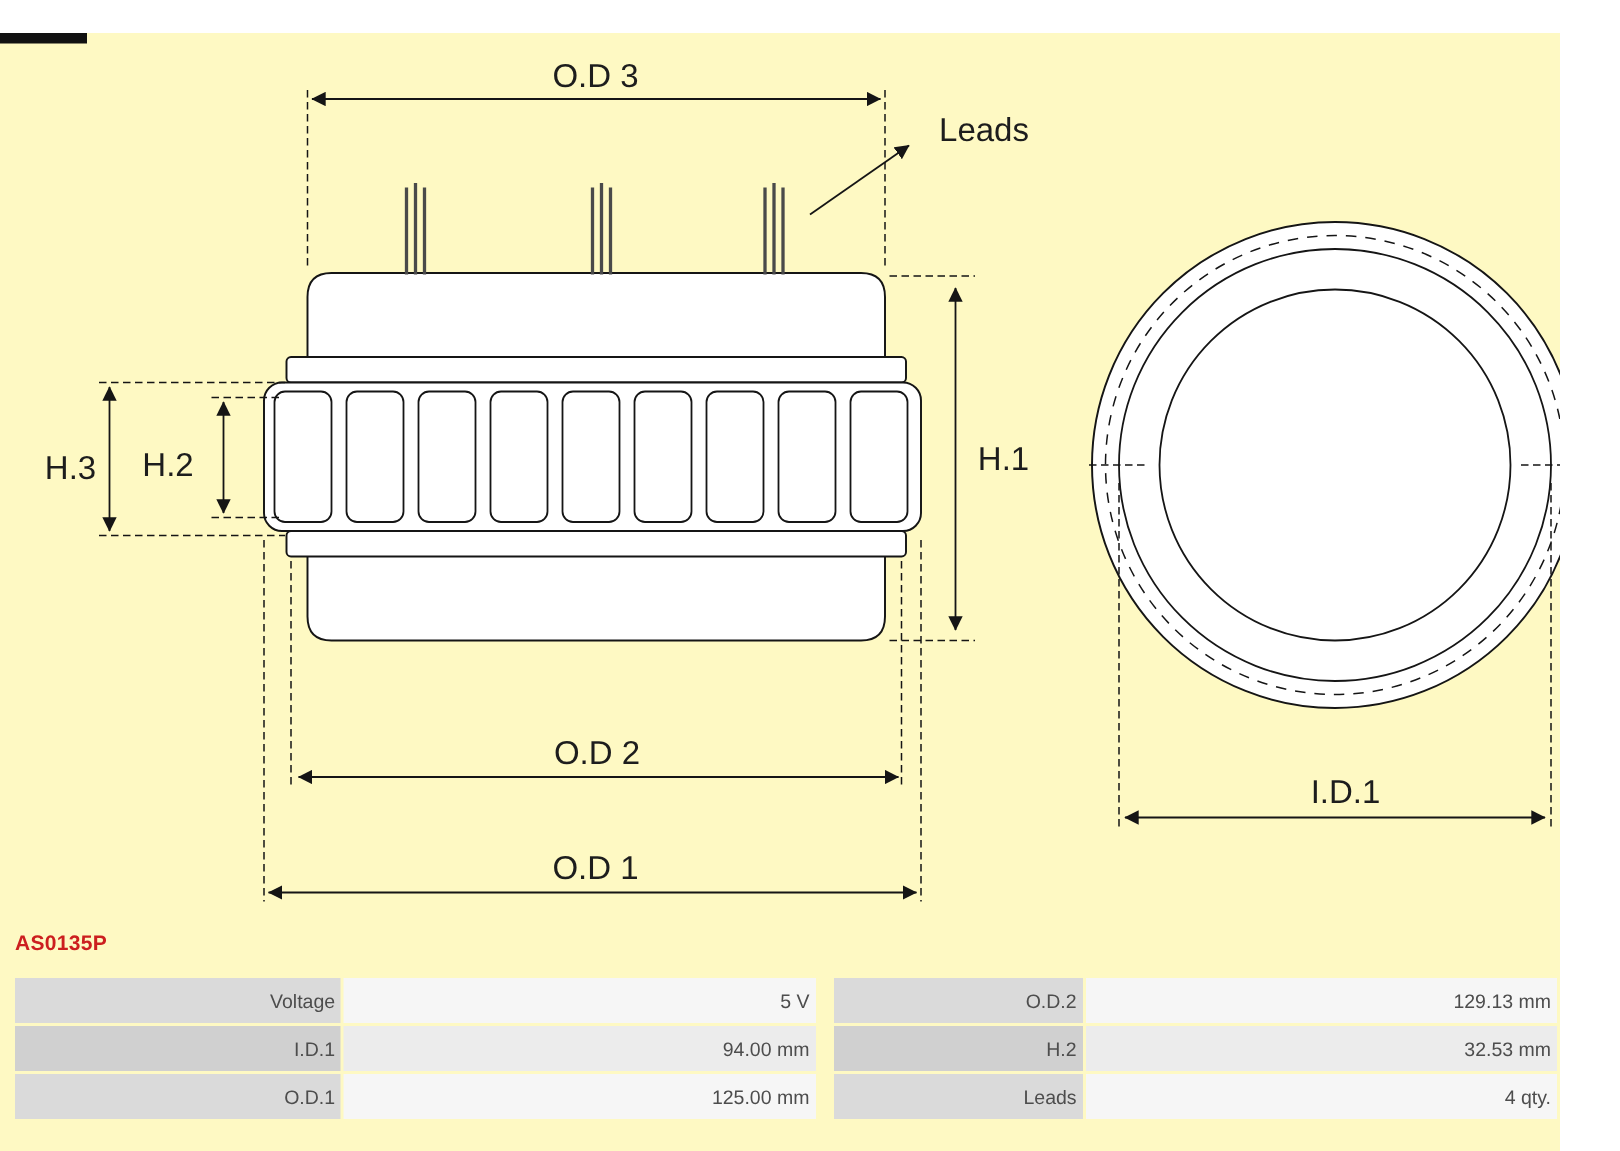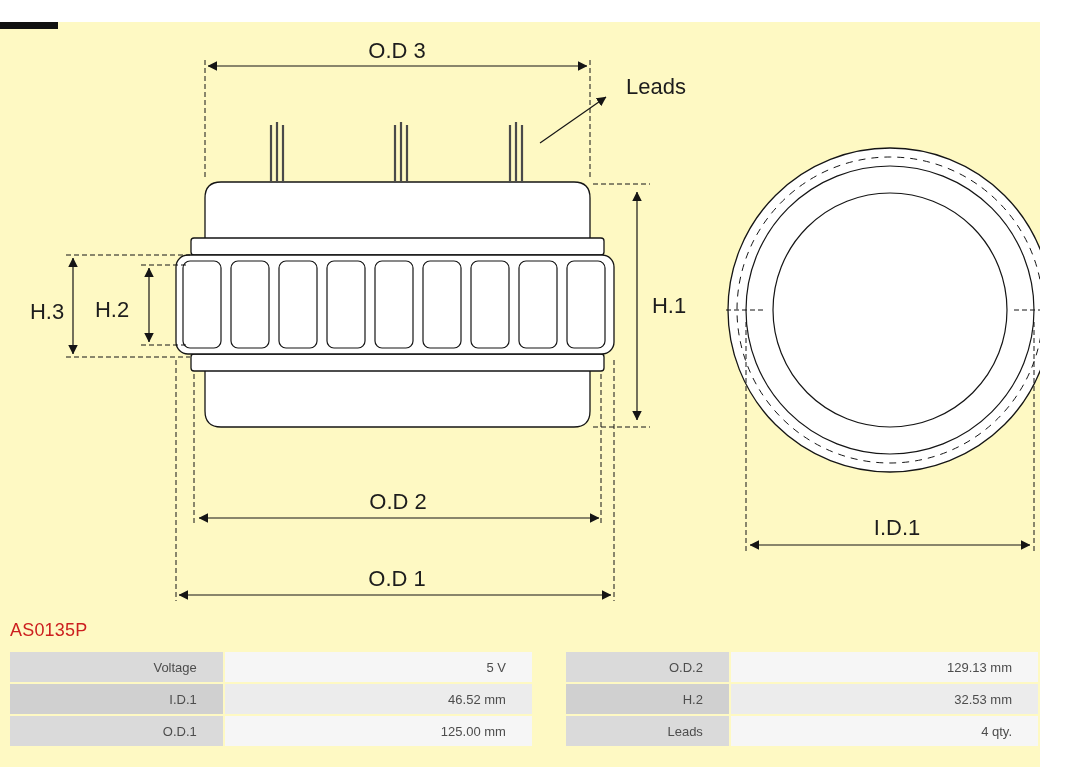--- a/index.html
+++ b/index.html
@@ -25,37 +25,38 @@
   }
   svg .dim-label {
     font-family: "Liberation Sans", sans-serif;
     font-size: 22px;
     fill: #1d1d1d;
   }
   .part-number {
     position: absolute;
     left: 10px;
     top: 598px;
-    font-size: 18px;
+    font-size: 14px;
     color: #cc1f1f;
     letter-spacing: 0.2px;
+    font-weight: bold;
   }
   table.spec-table {
     position: absolute;
     left: 8px;
     top: 628px;
     border-collapse: separate;
     border-spacing: 2px;
     table-layout: fixed;
     font-size: 13px;
     color: #4d4d4d;
   }
   table.spec-table td {
     height: 30px;
-    padding: 0 26px 0 4px;
+    padding: 0 4px 0 4px;
     text-align: right;
     vertical-align: middle;
     white-space: nowrap;
     overflow: hidden;
   }
   td.lbl  { background: #dadada; }
   td.val  { background: #f6f6f6; }
   tr:nth-child(even) td.lbl { background: #d0d0d0; }
   tr:nth-child(even) td.val { background: #ececec; }
   td.gapcell { background: transparent; padding: 0; }
@@ -171,21 +172,21 @@
     <tbody>
       <tr>
         <td class="lbl">Voltage</td>
         <td class="val">5 V</td>
         <td class="gapcell"></td>
         <td class="lbl">O.D.2</td>
         <td class="val">129.13 mm</td>
       </tr>
       <tr>
         <td class="lbl">I.D.1</td>
-        <td class="val">46.52 mm</td>
+        <td class="val">94.00 mm</td>
         <td class="gapcell"></td>
         <td class="lbl">H.2</td>
         <td class="val">32.53 mm</td>
       </tr>
       <tr>
         <td class="lbl">O.D.1</td>
         <td class="val">125.00 mm</td>
         <td class="gapcell"></td>
         <td class="lbl">Leads</td>
         <td class="val">4 qty.</td>

